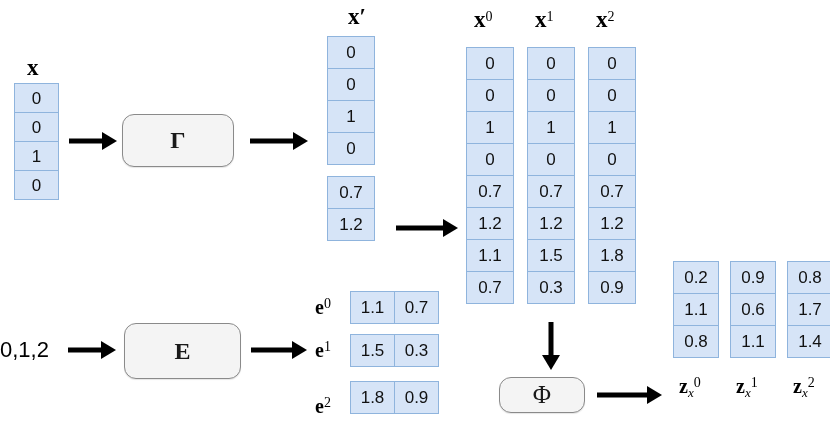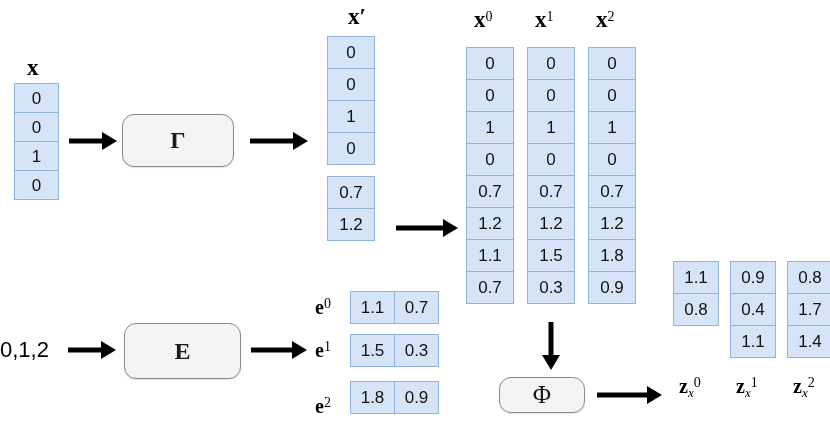--- a/index.html
+++ b/index.html
@@ -278,30 +278,31 @@
   <div class="opbox thin" style="left:499px; top:377px; width:86px; height:36px;">
     <span>Φ</span>
   </div>
 
   <div class="arrow-h" style="left:597px; top:386px; width:65px; height:18px;">
     <div class="shaft" style="width:53px;"></div>
     <div class="head"></div>
   </div>
 
   <div class="vec tight" style="left:673px; top:261px; width:46px;">
+    <div class="cell" style="height:33px;">0.2</div>
     <div class="cell" style="height:33px;">1.1</div>
     <div class="cell" style="height:33px;">0.8</div>
   </div>
   <div class="label" style="left:679px; top:376px;">
     <span class="base" style="font-size:20px;">z</span><sub>x</sub><sup>0</sup>
   </div>
 
   <div class="vec tight" style="left:730px; top:261px; width:46px;">
     <div class="cell" style="height:33px;">0.9</div>
-    <div class="cell" style="height:33px;">0.4</div>
+    <div class="cell" style="height:33px;">0.6</div>
     <div class="cell" style="height:33px;">1.1</div>
   </div>
   <div class="label" style="left:736px; top:376px;">
     <span class="base" style="font-size:20px;">z</span><sub>x</sub><sup>1</sup>
   </div>
 
   <div class="vec tight" style="left:787px; top:261px; width:46px;">
     <div class="cell" style="height:33px;">0.8</div>
     <div class="cell" style="height:33px;">1.7</div>
     <div class="cell" style="height:33px;">1.4</div>

